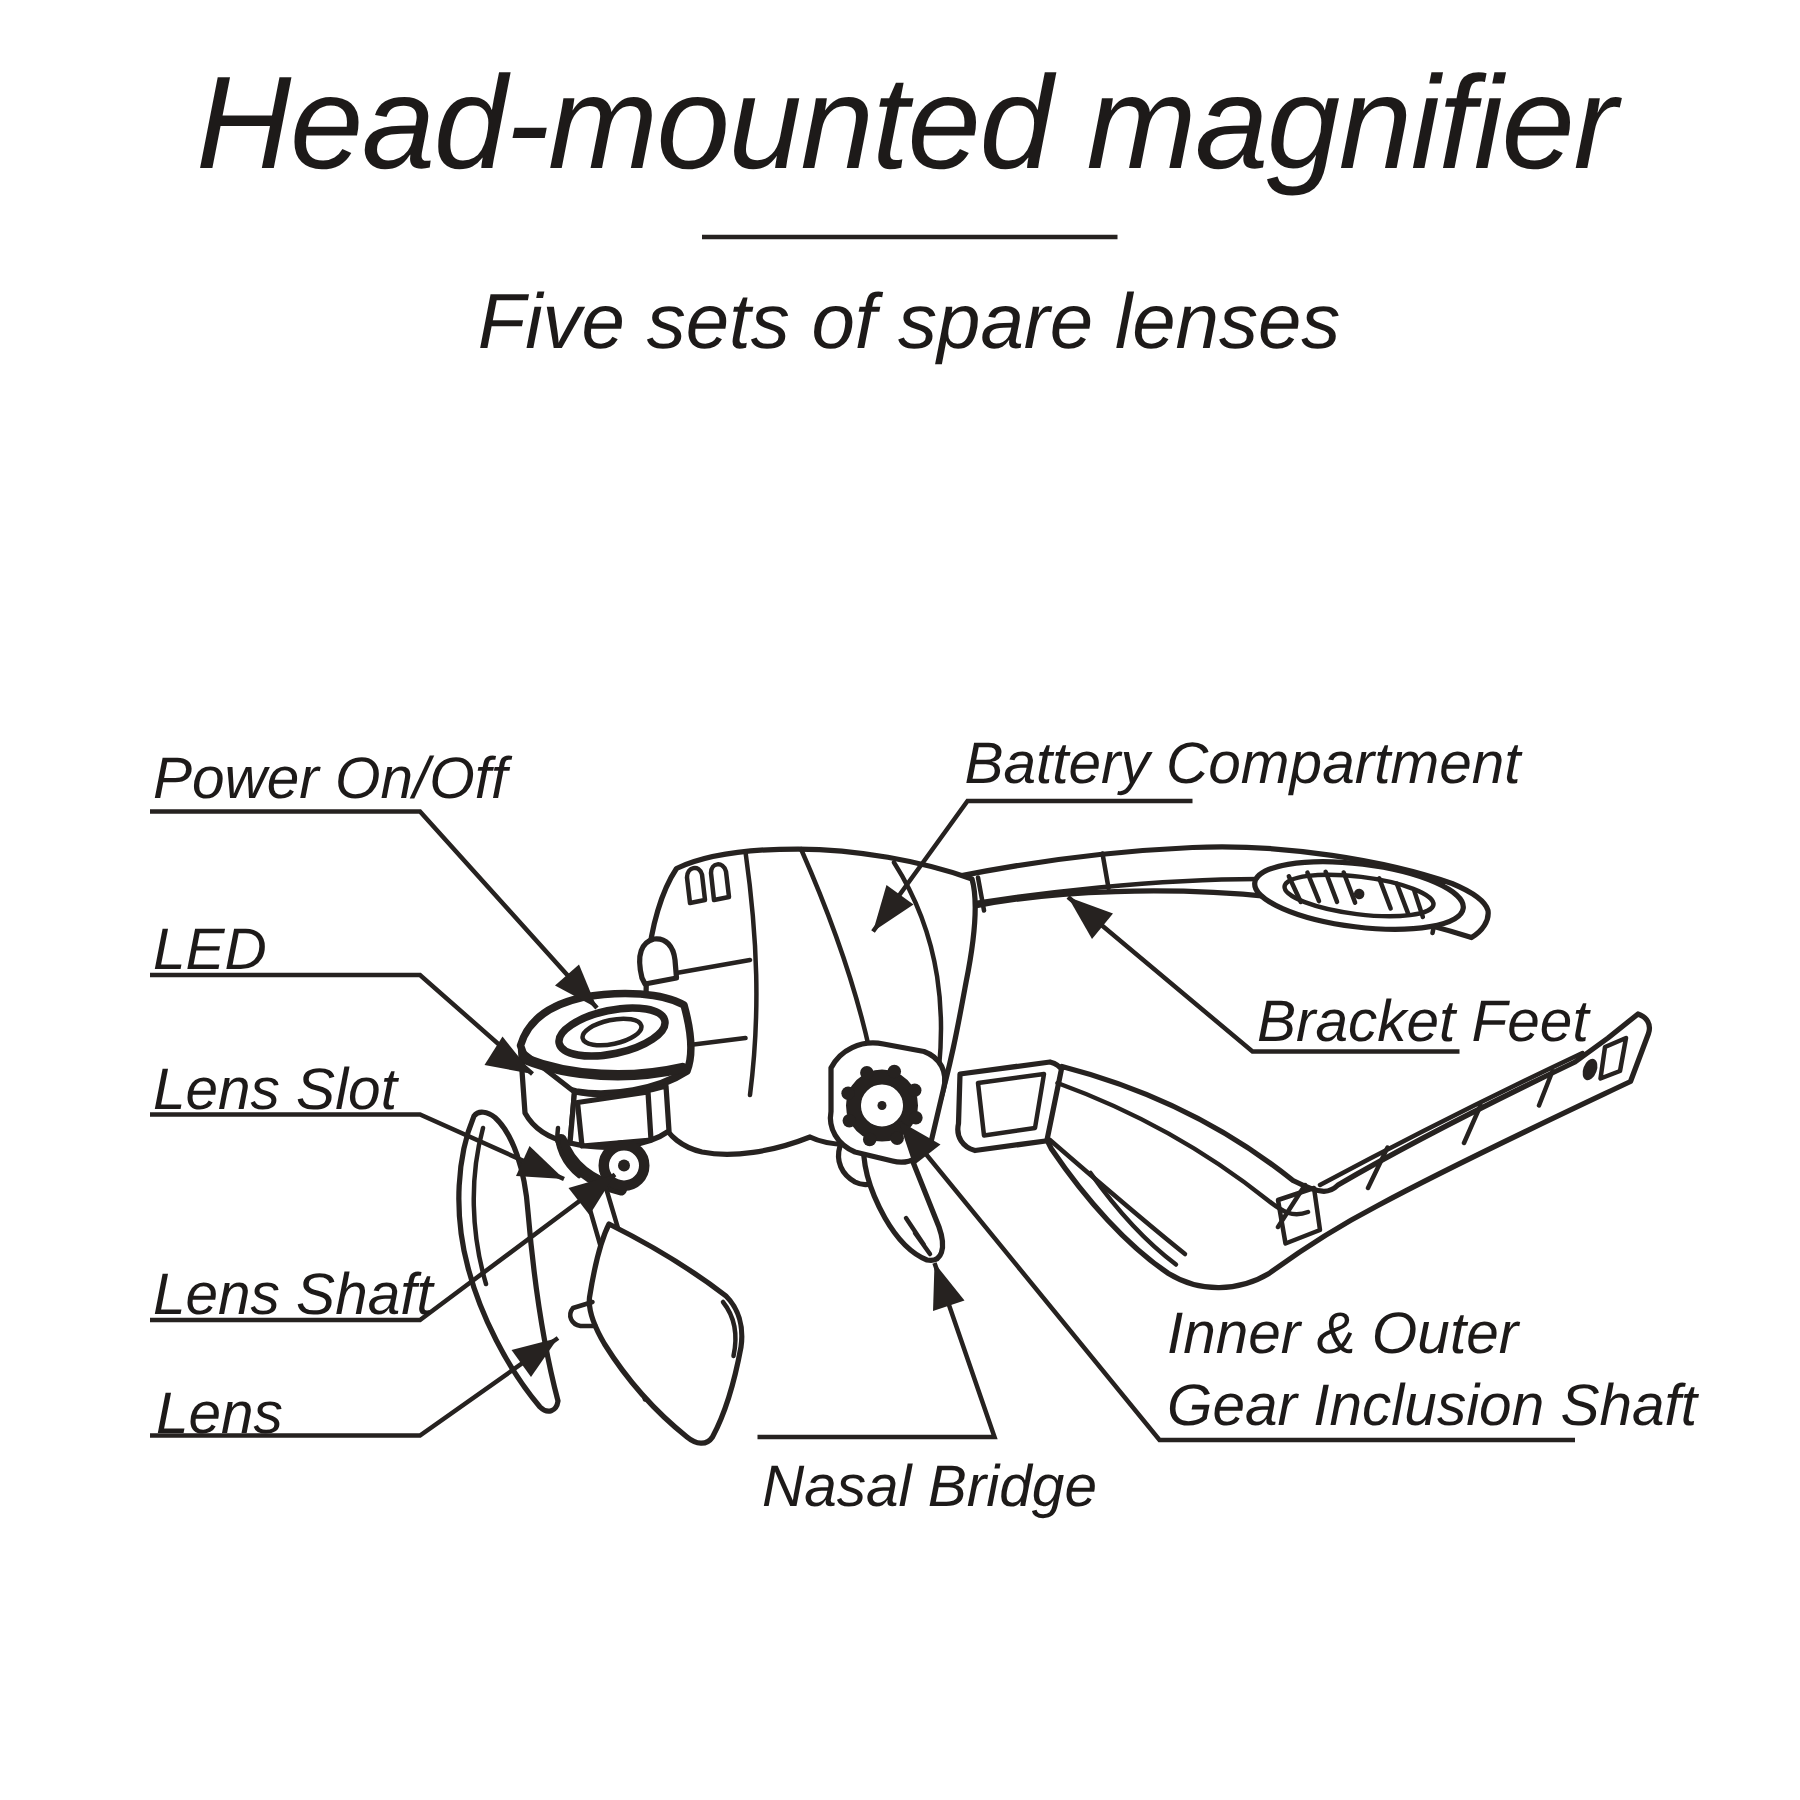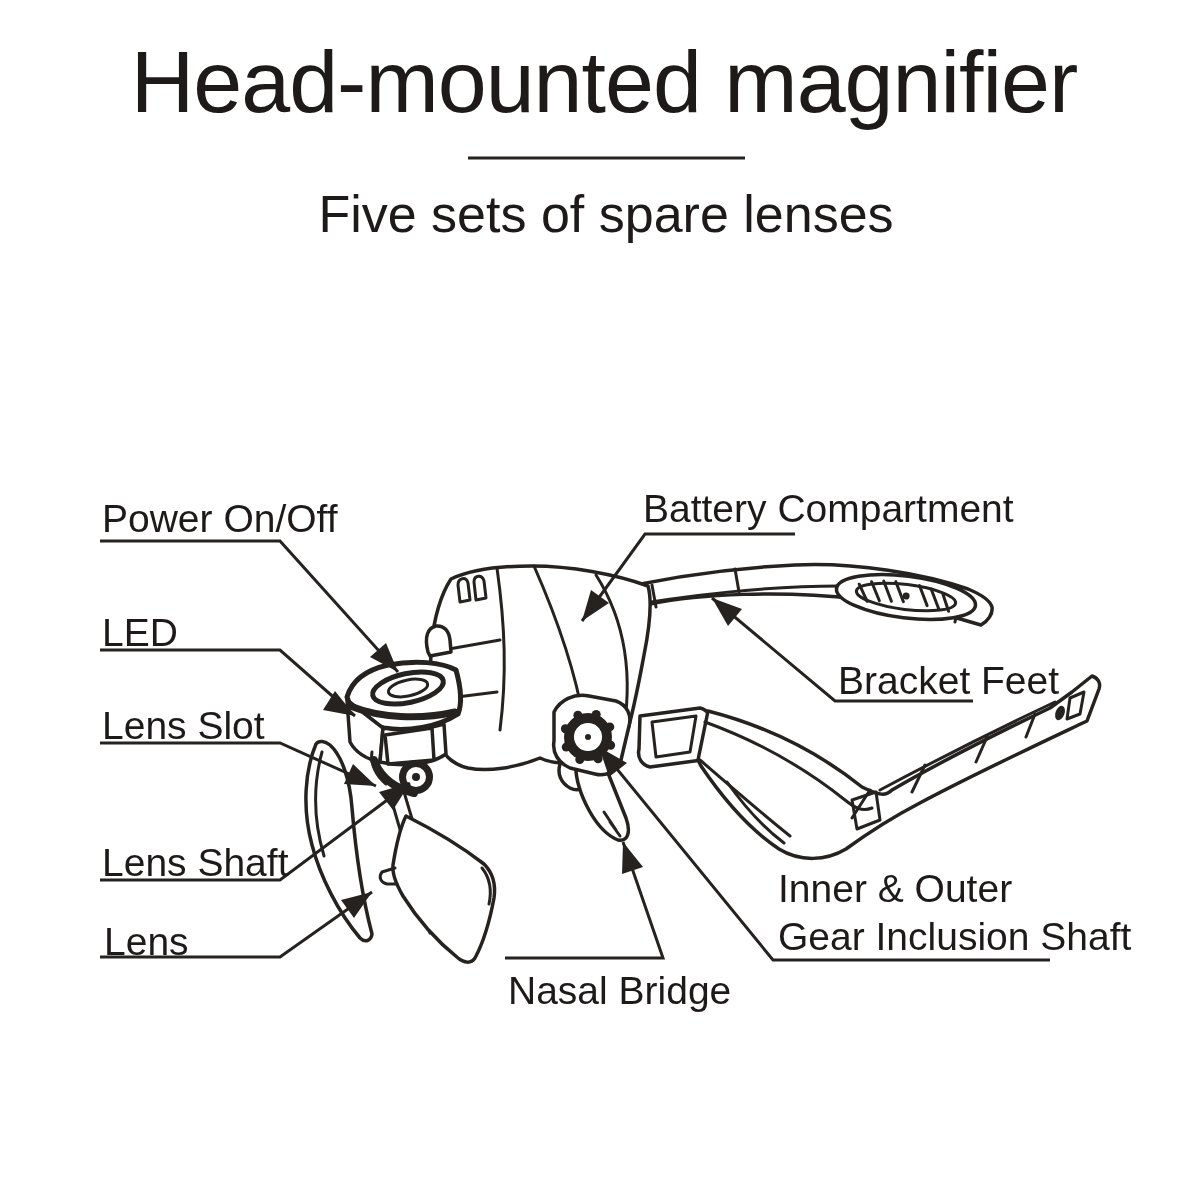--- a/index.html
+++ b/index.html
@@ -1,17 +1,17 @@
 <!DOCTYPE html>
 <html><head>
 <meta charset="utf-8">
 <style>
   html,body{margin:0;padding:0;background:#ffffff;}
   .stage{position:relative;width:1200px;height:1200px;background:#ffffff;overflow:hidden;
-         font-family:"Liberation Sans", sans-serif;}
+         font-family:"Liberation Sans", sans-serif;font-style:italic;}
   svg{display:block;}
   text{fill:#1d1a19;}
   .title-text{font-size:88px;letter-spacing:-1px;}
   .subtitle-text{font-size:52px;}
   .callout-text{font-size:39px;}
   .ink{stroke:#262220;fill:none;stroke-linecap:round;stroke-linejoin:round;}
   .w3{stroke-width:3px;}
   .w35{stroke-width:3.5px;}
   .w5{stroke-width:5px;}
   .w7{stroke-width:7px;}

